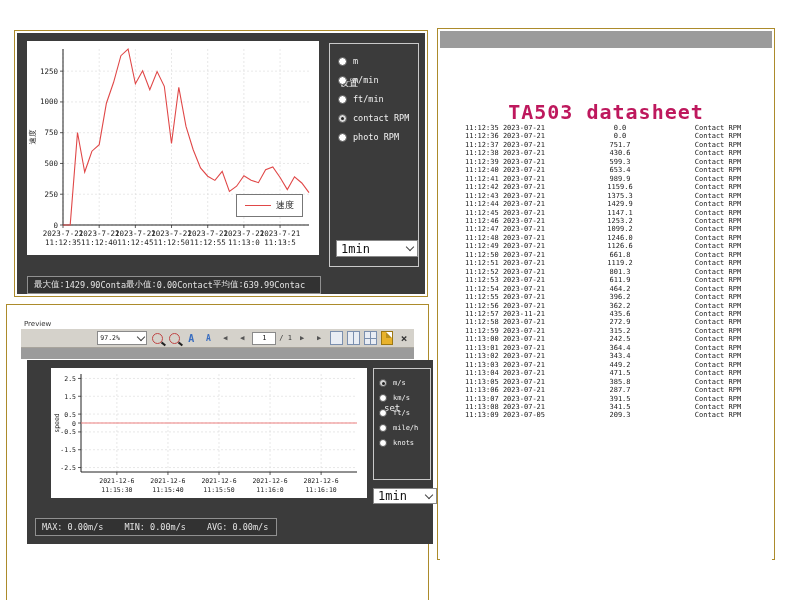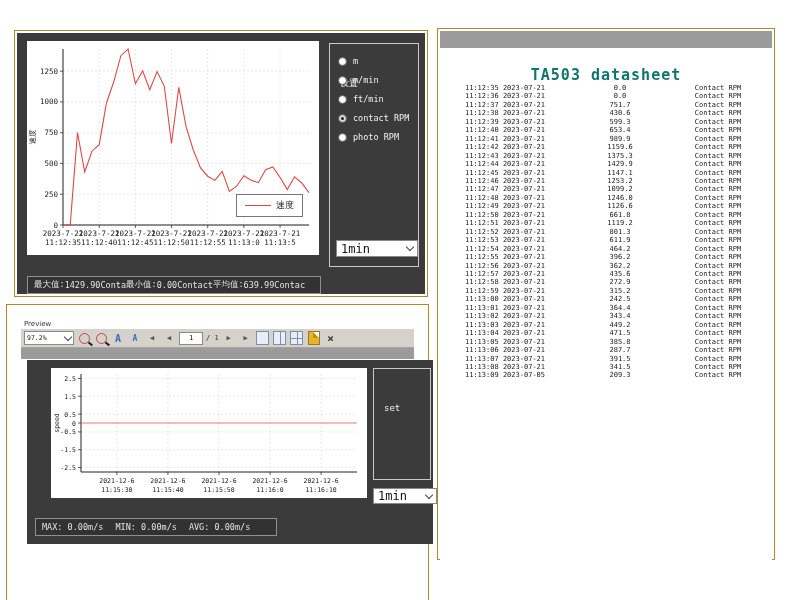--- a/index.html
+++ b/index.html
@@ -31,27 +31,27 @@
     border-radius:50%;background:#222;}
   .rlabel{font-size:8.5px;color:#f2f2f2;white-space:nowrap;}
   .dropdown{position:absolute;background:#fff;border:1px solid #888;display:flex;
     align-items:center;justify-content:space-between;padding:0 4px;font-size:12px;color:#111;}
   .dd-caret{width:5px;height:5px;border-right:1px solid #444;border-bottom:1px solid #444;
     transform:rotate(45deg);margin-top:-3px;flex:none;}
   .dd1{left:6px;top:196px;width:72px;height:15px;}
   .statusbar{position:absolute;background:#323232;border:1px solid #909090;color:#e3e3e3;
     font-size:8.5px;display:flex;align-items:center;padding:0 6px;white-space:nowrap;overflow:hidden;}
   .sb1{left:10px;top:243px;width:280px;height:16px;gap:0;}
-  .sb2{left:8px;top:158px;width:228px;height:16px;gap:12px;}
+  .sb2{left:8px;top:158px;width:228px;height:16px;gap:21px;}
   
   .win2{left:6px;top:304px;width:423px;height:300px;padding:14px;}
   .titlebar2{height:10px;font-size:7px;color:#333;padding-left:3px;
     font-family:"DejaVu Sans", sans-serif;line-height:10px;background:#fff;}
   .toolbar2{height:18px;background:#d5d2cb;border-bottom:1px solid #a8a49c;display:flex;
-    align-items:center;gap:3px;padding:0 3px;}
+    align-items:center;gap:3px;padding:0 3px;justify-content:flex-end;}
   .tb-combo{width:44px;height:12px;background:#fff;border:1px solid #8a8a8a;font-size:6.5px;
     color:#222;display:flex;align-items:center;justify-content:space-between;padding:0 2px;}
   .tb-btn{height:14px;min-width:14px;display:flex;align-items:center;justify-content:center;
     font-size:9px;color:#444;cursor:default;flex:none;}
   .mag{width:9px;height:9px;border:1.6px solid #c04545;border-radius:50%;position:relative;}
   .mag::after{content:"";position:absolute;width:5px;height:1.8px;background:#222;
     right:-4px;bottom:-2px;transform:rotate(40deg);}
   .tA{color:#3a6ec0;font-weight:bold;font-size:10px;}
   .tA.small{font-size:8px;}
   .nav{color:#555;font-size:7px;}
@@ -72,22 +72,22 @@
   .chartbox2{position:absolute;left:24px;top:8px;width:316px;height:130px;background:#fff;}
   .set-group{left:346px;top:8px;width:56px;height:110px;}
   .set-group .radio-col{gap:7px;top:10px;left:5px;}
   .set-group .rlabel{font-size:7px;}
   .set-group .rbtn{width:8px;height:8px;}
   .dd2{left:346px;top:128px;width:54px;height:14px;}
   
   .win3{left:437px;top:28px;width:338px;height:532px;padding:2px;}
   .strip3{height:17px;background:#9b9b9b;}
   .doc3{position:relative;background:#fff;height:509px;color:#111;}
-  .doc-title{margin-top:18px;text-align:center;font-size:15px;font-weight:bold;
-    letter-spacing:1px;font-family:"DejaVu Sans Mono", monospace;color:#0f766e;}
+  .doc-title{margin-top:52px;text-align:center;font-size:20px;font-weight:bold;
+    letter-spacing:1px;font-family:"DejaVu Sans Mono", monospace;color:#be185d;}
   .thead{display:flex;margin-top:12px;font-size:7px;color:#000;}
   .thead span, .trow span{display:inline-block;}
   .c1{width:130px;text-align:center;}
   .c2{width:100px;text-align:center;}
   .c3{width:96px;text-align:center;}
   .trow{display:flex;font-size:7px;line-height:8.45px;color:#1a1a1a;white-space:nowrap;}
 </style>
 </head>
 <body>
 
@@ -273,20 +273,42 @@
             <text x="270.12" y="115" text-anchor="middle" font-size="6.5" fill="#222">2021-12-6</text>
             <text x="270.12" y="124" text-anchor="middle" font-size="6.5" fill="#222">11:16:10</text>
             <line x1="30" y1="6" x2="30" y2="104" stroke="#222" stroke-width="1"></line>
             <line x1="30" y1="104" x2="306" y2="104" stroke="#222" stroke-width="1"></line>
             <text x="8" y="55" text-anchor="middle" font-size="6.5" fill="#222" transform="rotate(-90 8 55)">speed</text>
             <polyline points="30.0,55.0 306.0,55.0" fill="none" stroke="#ee8080" stroke-width="1.1"></polyline>
           </svg>
       </div>
       <div class="group set-group">
         <span class="group-title">set</span>
+        <div class="radio-col" id="radios2">
+            <div class="radio-row">
+              <span class="rbtn sel"></span>
+              <span class="rlabel">m/s</span>
+            </div>
+            <div class="radio-row">
+              <span class="rbtn"></span>
+              <span class="rlabel">km/s</span>
+            </div>
+            <div class="radio-row">
+              <span class="rbtn"></span>
+              <span class="rlabel">ft/s</span>
+            </div>
+            <div class="radio-row">
+              <span class="rbtn"></span>
+              <span class="rlabel">mile/h</span>
+            </div>
+            <div class="radio-row">
+              <span class="rbtn"></span>
+              <span class="rlabel">knots</span>
+            </div>
+          </div>
       </div>
       <div class="dropdown dd2">
         <span>1min</span>
         <span class="dd-caret"></span>
       </div>
       <div class="statusbar sb2">
         <span><span>MAX:</span> <span>0.00m/s</span></span>
         <span><span>MIN:</span> <span>0.00m/s</span></span>
         <span><span>AVG:</span> <span>0.00m/s</span></span>
       </div>
@@ -403,21 +425,21 @@
           <span class="c1">11:12:55 2023-07-21</span>
           <span class="c2">396.2</span>
           <span class="c3">Contact RPM</span>
         </div>
         <div class="trow">
           <span class="c1">11:12:56 2023-07-21</span>
           <span class="c2">362.2</span>
           <span class="c3">Contact RPM</span>
         </div>
         <div class="trow">
-          <span class="c1">11:12:57 2023-07-21</span>
+          <span class="c1">11:12:57 2023-11-21</span>
           <span class="c2">435.6</span>
           <span class="c3">Contact RPM</span>
         </div>
         <div class="trow">
           <span class="c1">11:12:58 2023-07-21</span>
           <span class="c2">272.9</span>
           <span class="c3">Contact RPM</span>
         </div>
         <div class="trow">
           <span class="c1">11:12:59 2023-07-21</span>

